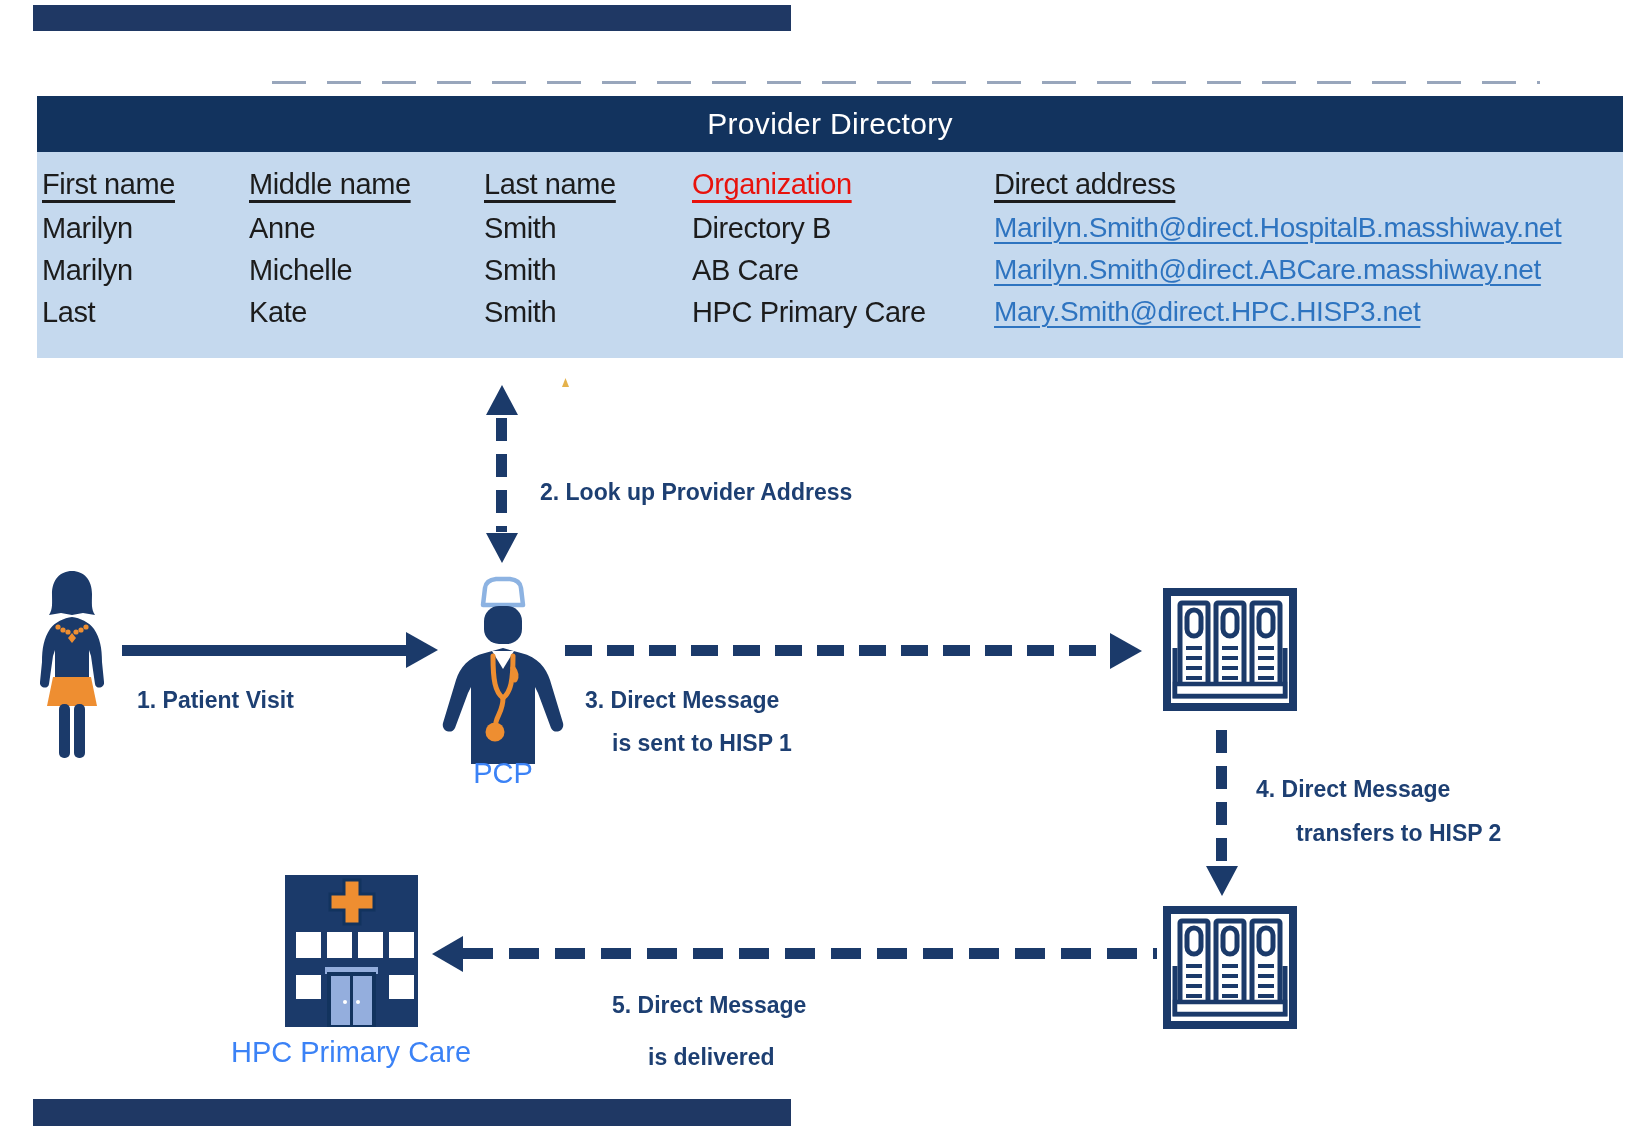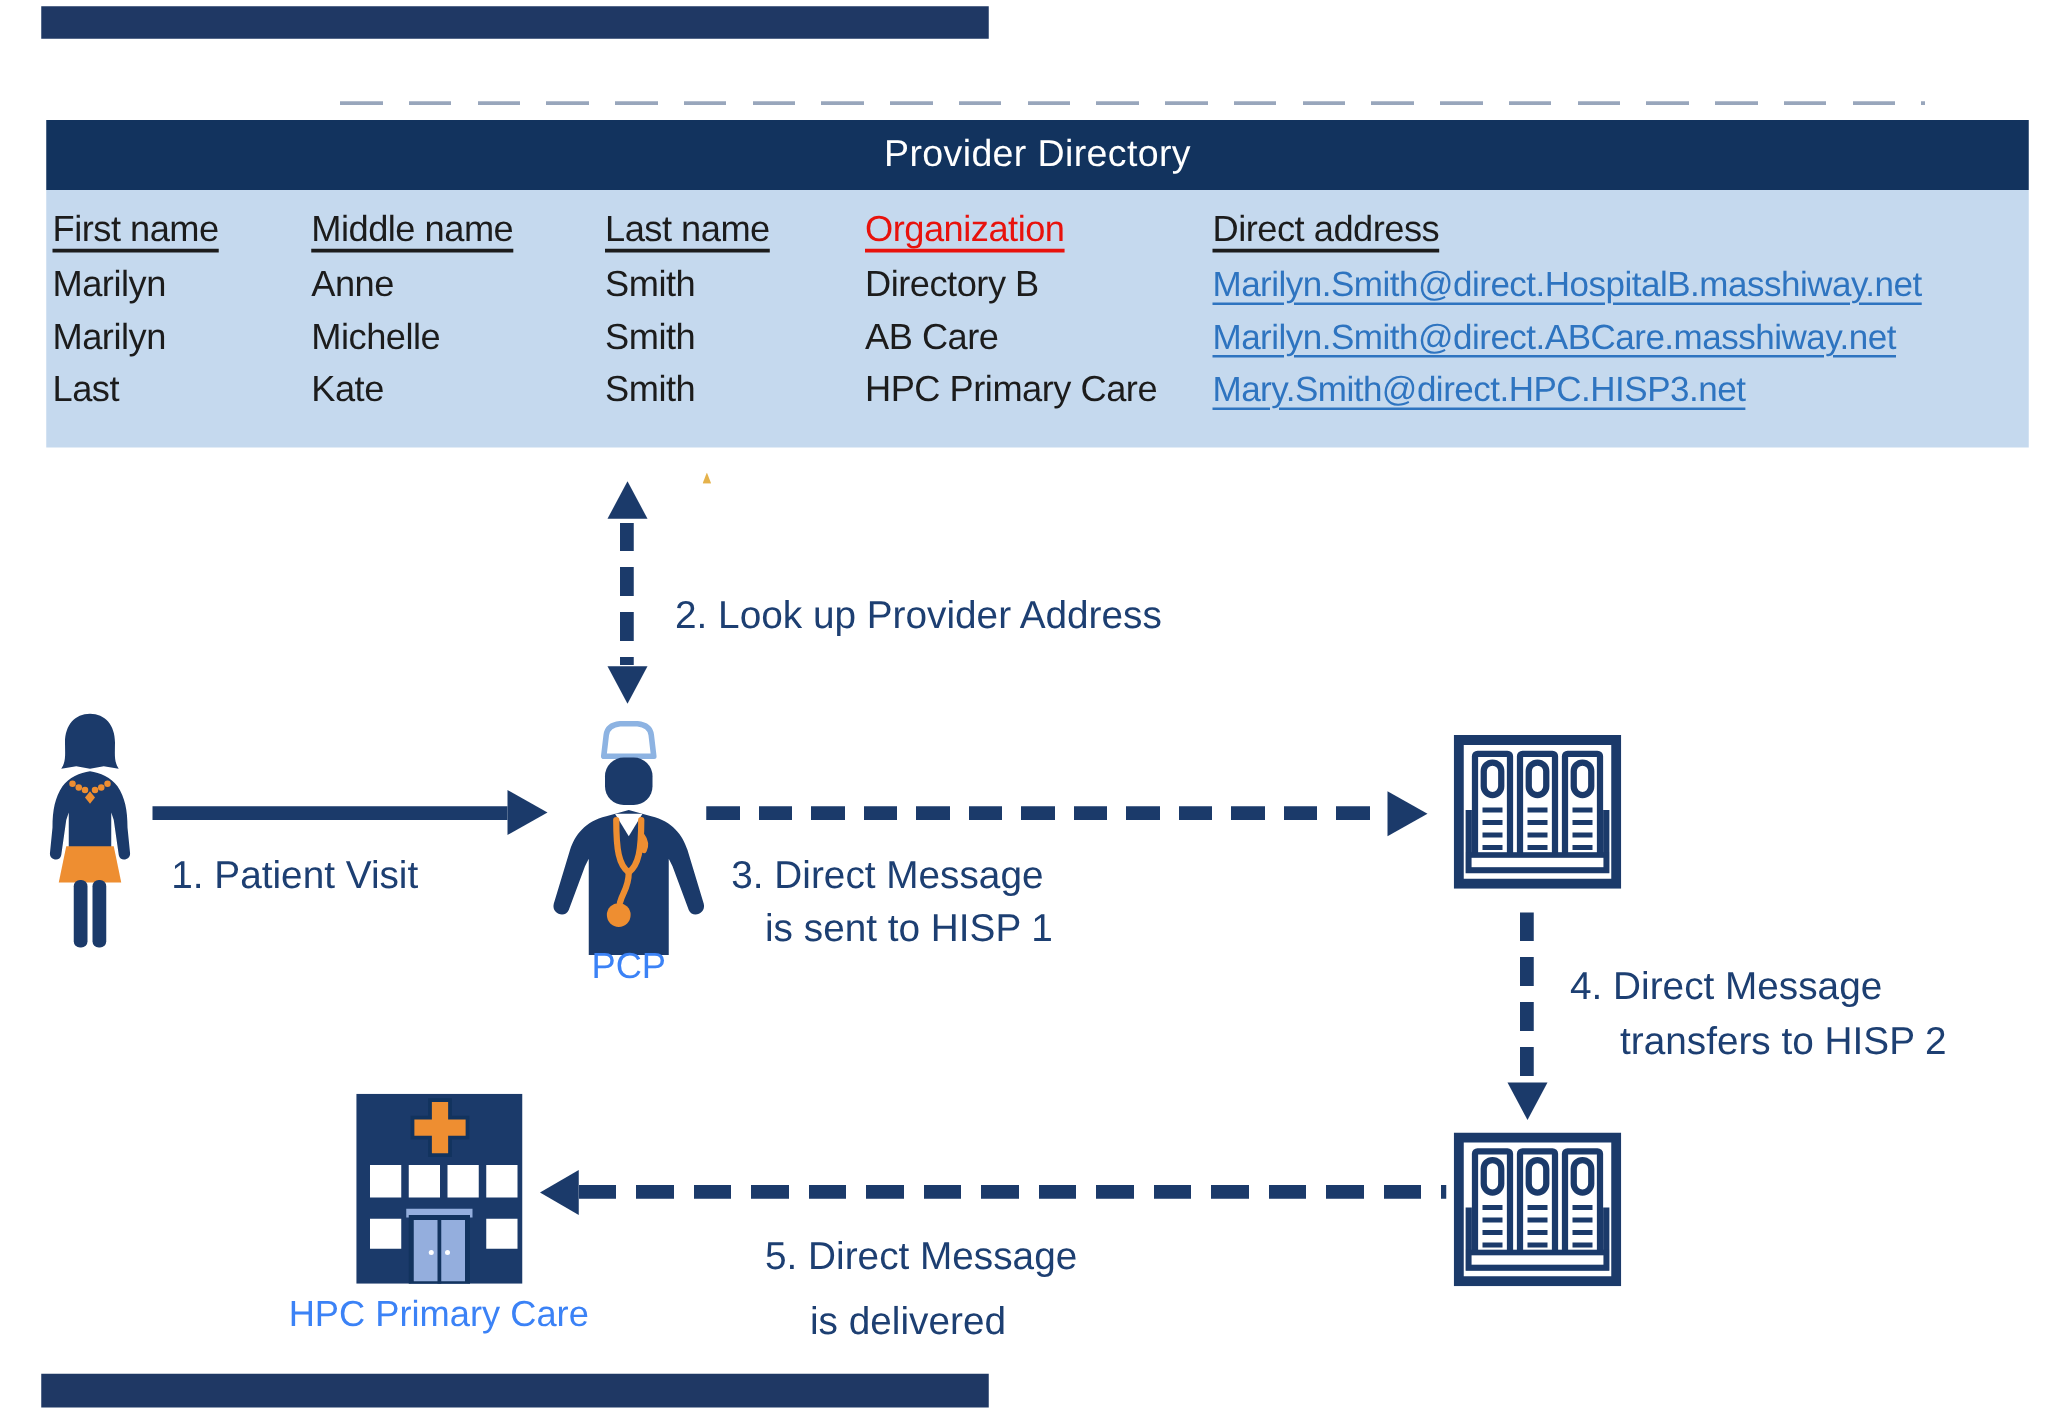--- a/index.html
+++ b/index.html
@@ -15,21 +15,21 @@
   
   #crop-remnant{position:absolute;left:272px;top:81px;width:1268px;height:3px;opacity:.45;
     background:repeating-linear-gradient(90deg,#1b3a6a 0 34px,transparent 34px 55px);}
 
   
   #directory{position:absolute;left:25px;top:96px;width:1586px;margin-left:12px;}
   #dir-header{height:56px;background:#12335e;display:flex;align-items:center;justify-content:center;}
   #dir-title{color:#ffffff;font-size:30px;font-weight:500;letter-spacing:.3px;}
   #dir-body{position:relative;height:206px;background:#c5d9ee;}
   .dir-col{position:absolute;white-space:nowrap;}
-  .c0{left:5px;}.c1{left:212px;}.c2{left:447px;}.c3{left:655px;}.c4{left:933px;}
+  .c0{left:5px;}.c1{left:212px;}.c2{left:447px;}.c3{left:655px;}.c4{left:957px;}
   .hdr-row{top:12px;height:40px;}
   .row0{top:56px;}.row1{top:98px;}.row2{top:140px;}
   .dir-row{position:absolute;left:0;width:100%;height:40px;line-height:40px;padding-left:38px;}
   .hcell{font-size:29px;color:#1c1c1c;letter-spacing:-.4px;text-decoration:underline;
          text-decoration-thickness:2.5px;text-underline-offset:6px;line-height:40px;}
   .hcell.red{color:#e8120c;}
   .cell{font-size:29px;color:#1c1c1c;letter-spacing:-.4px;}
   .link{font-size:28px;color:#2e74c0;text-decoration:underline;
         text-decoration-thickness:2px;text-underline-offset:5px;letter-spacing:-.4px;cursor:pointer;}
 
@@ -38,21 +38,21 @@
   .dashH{height:11px;background:repeating-linear-gradient(90deg,#1b3a6a 0 27px,transparent 27px 42px);}
   .dashH5{height:11px;background:repeating-linear-gradient(90deg,#1b3a6a 0 30px,transparent 30px 46px);}
   .dashV{width:11px;background:repeating-linear-gradient(180deg,#1b3a6a 0 23px,transparent 23px 36px);}
   .tri{width:0;height:0;}
   .tri-right{border-top:18px solid transparent;border-bottom:18px solid transparent;border-left:32px solid #1b3a6a;}
   .tri-left{border-top:18px solid transparent;border-bottom:18px solid transparent;border-right:31px solid #1b3a6a;}
   .tri-up{border-left:16px solid transparent;border-right:16px solid transparent;border-bottom:30px solid #1b3a6a;}
   .tri-down{border-left:16px solid transparent;border-right:16px solid transparent;border-top:30px solid #1b3a6a;}
 
   
-  .step{position:absolute;font-size:31px;font-weight:400;color:#1d3f72;white-space:nowrap;line-height:34px;}
+  .step{position:absolute;font-size:23px;font-weight:700;color:#1d3f72;white-space:nowrap;line-height:34px;}
   .plain-label{position:absolute;font-size:29px;color:#3b82f6;white-space:nowrap;text-align:center;}
 
   #speck{position:absolute;left:562px;top:378px;width:7px;height:9px;background:#e5b24b;
          clip-path:polygon(50% 0,100% 100%,0 100%);}
 </style>
 </head>
 <body>
 
 <div id="canvas">
 

